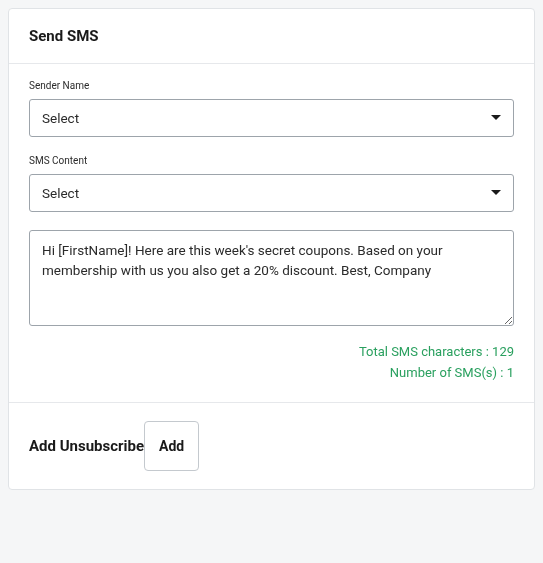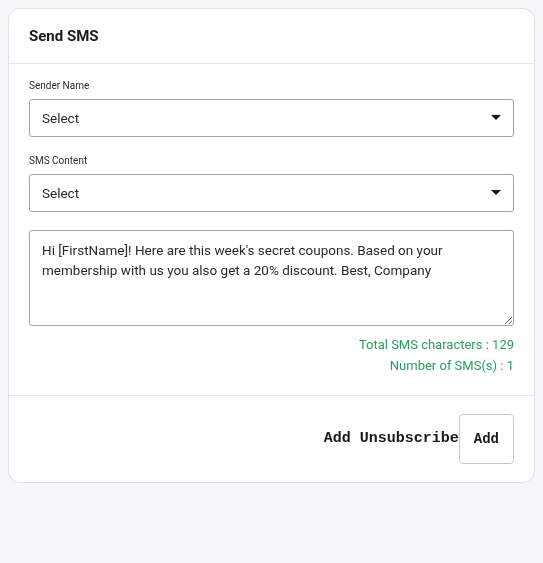--- a/index.html
+++ b/index.html
@@ -9,21 +9,21 @@
     }
     body {
       font-family: -apple-system, BlinkMacSystemFont, "Segoe UI", Roboto, Arial, sans-serif;
       background: #f5f6f7;
       padding: 8px;
       width: 543px;
     }
     .card {
       background: #ffffff;
       border: 1px solid #e0e3e6;
-      border-radius: 12px;
+      border-radius: 4px;
     }
     .card-header {
       padding: 18px 20px;
       border-bottom: 1px solid #e6e8eb;
     }
     .card-header-title {
       font-size: 15px;
       font-weight: 700;
       color: #1a1a1a;
     }
@@ -78,34 +78,33 @@
       background: #ffffff;
       padding: 10px 12px;
       font-size: 13.5px;
       color: #2b2b2b;
       font-family: inherit;
       resize: both;
       line-height: 1.45;
     }
     .stats {
       text-align: right;
-      margin-top: 5px;
+      margin-top: 12px;
     }
     .stat-line {
       font-size: 13px;
       color: #2aa05f;
       line-height: 1.6;
     }
     .card-footer {
       border-top: 1px solid #e6e8eb;
       padding: 18px 20px;
       display: flex;
       align-items: center;
-      justify-content: flex-end;
-      font-family: Liberation Mono, monospace;
+      justify-content: flex-start;
     }
     .footer-title {
       font-size: 15px;
       font-weight: 700;
       color: #1a1a1a;
     }
     .add-button {
       background: #ffffff;
       border: 1px solid #c4c9ce;
       border-radius: 4px;

